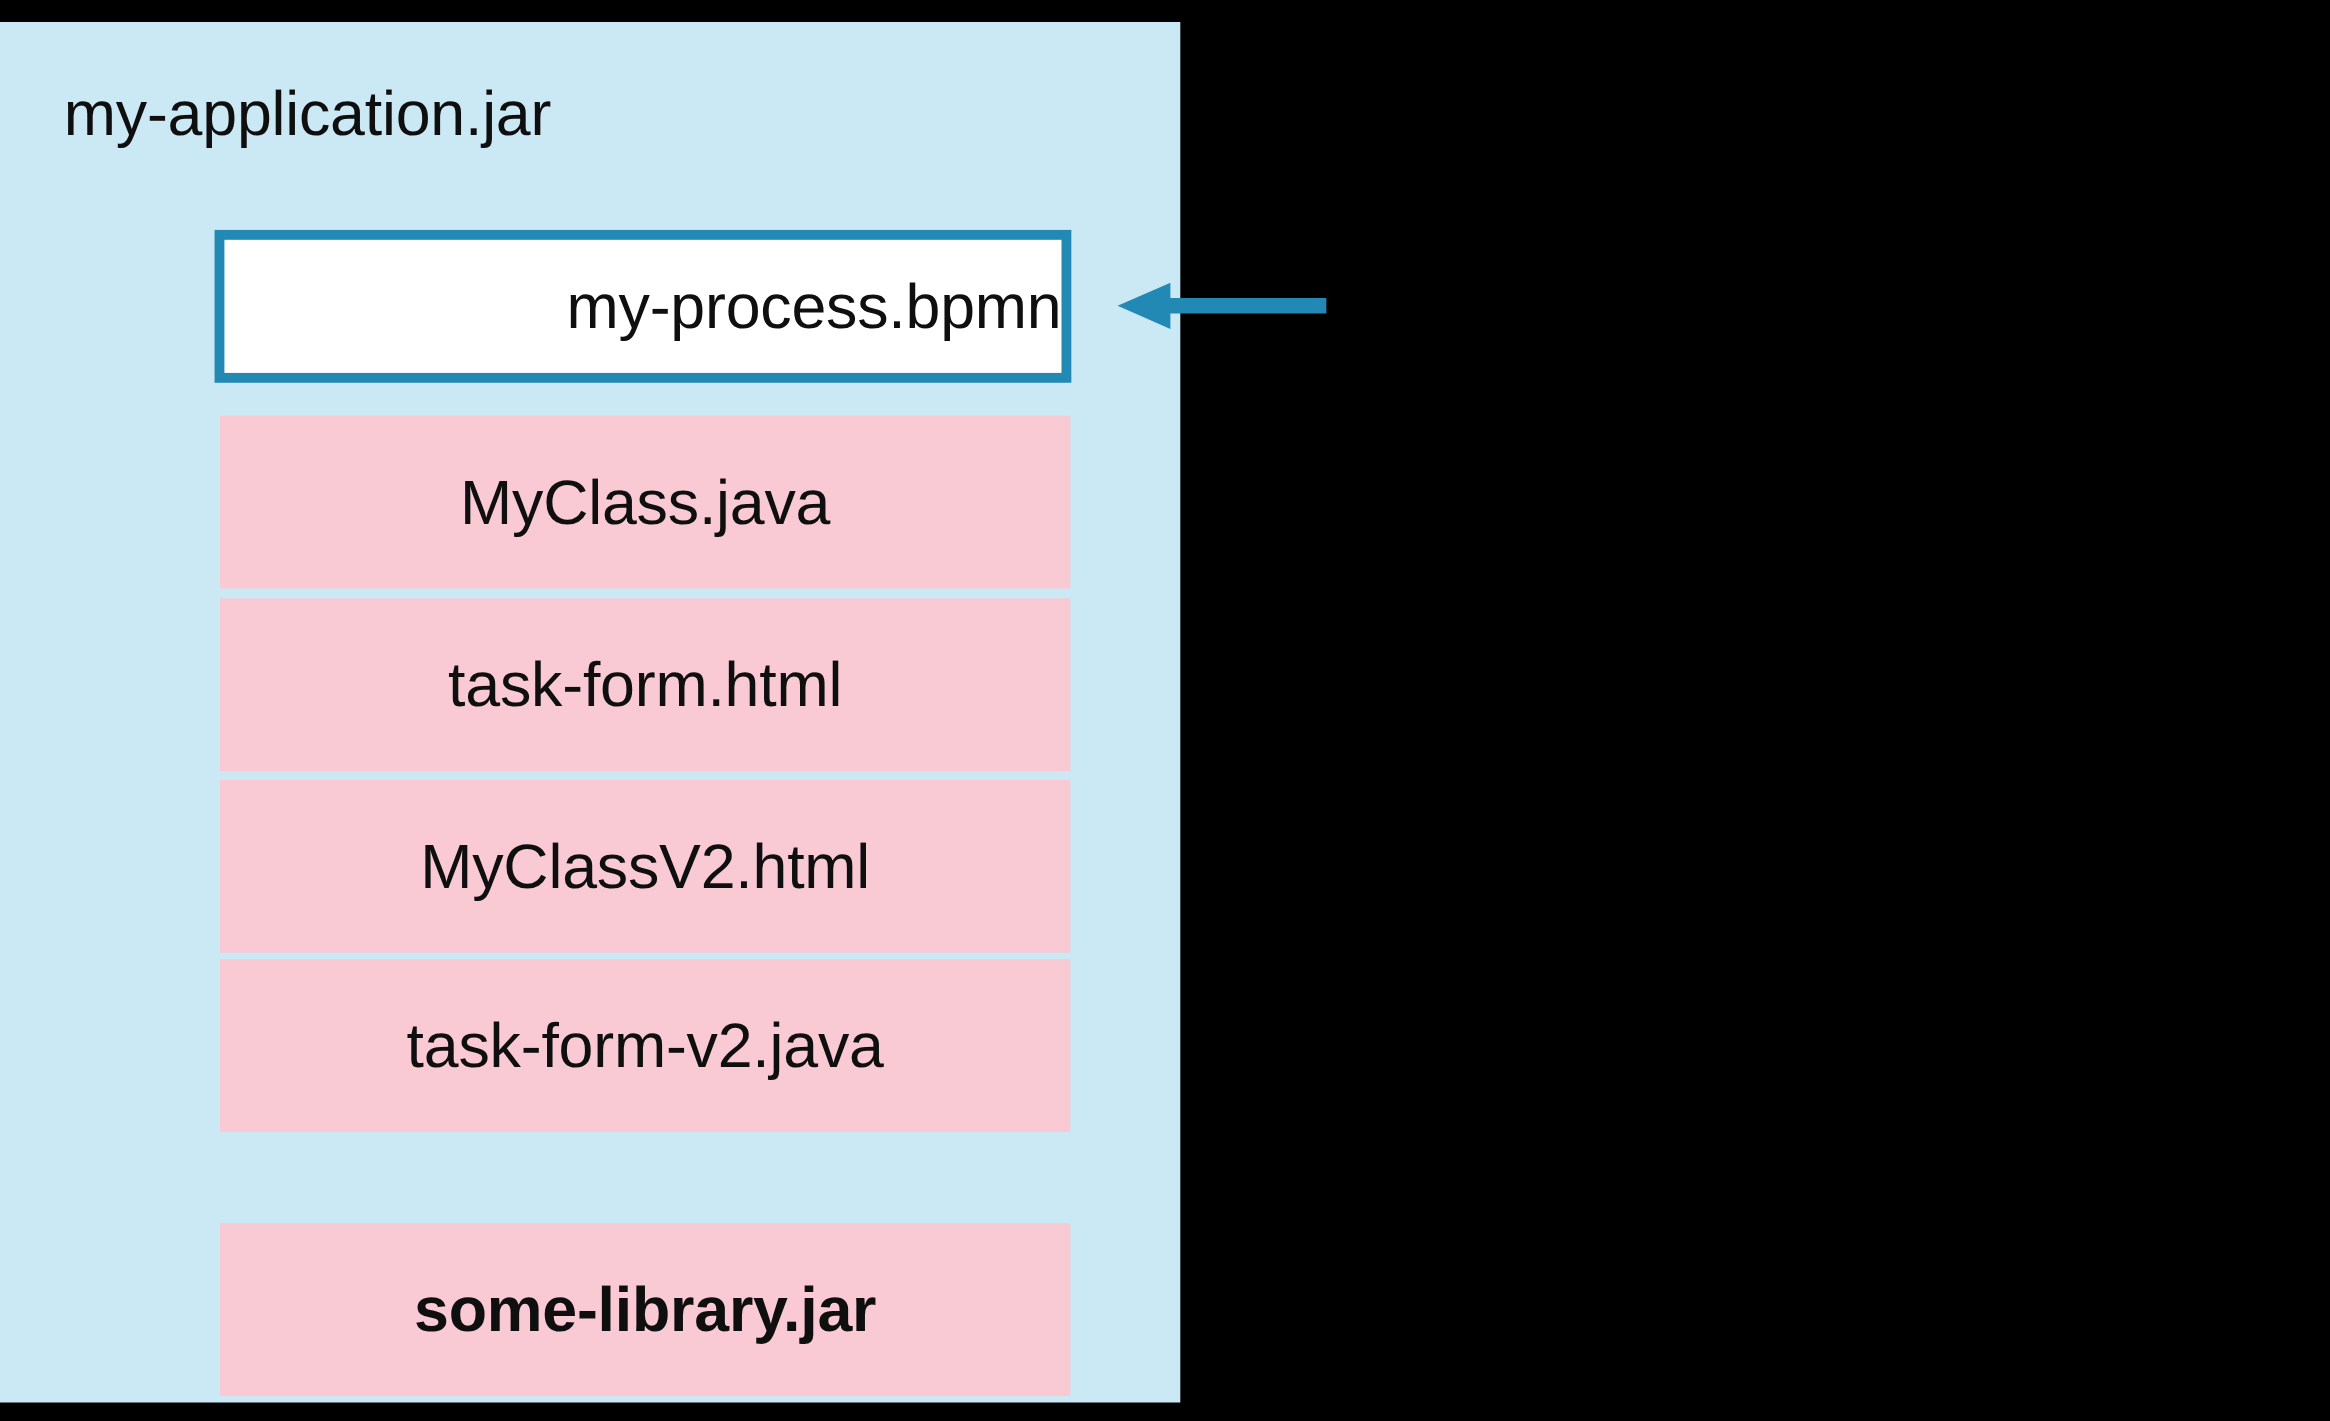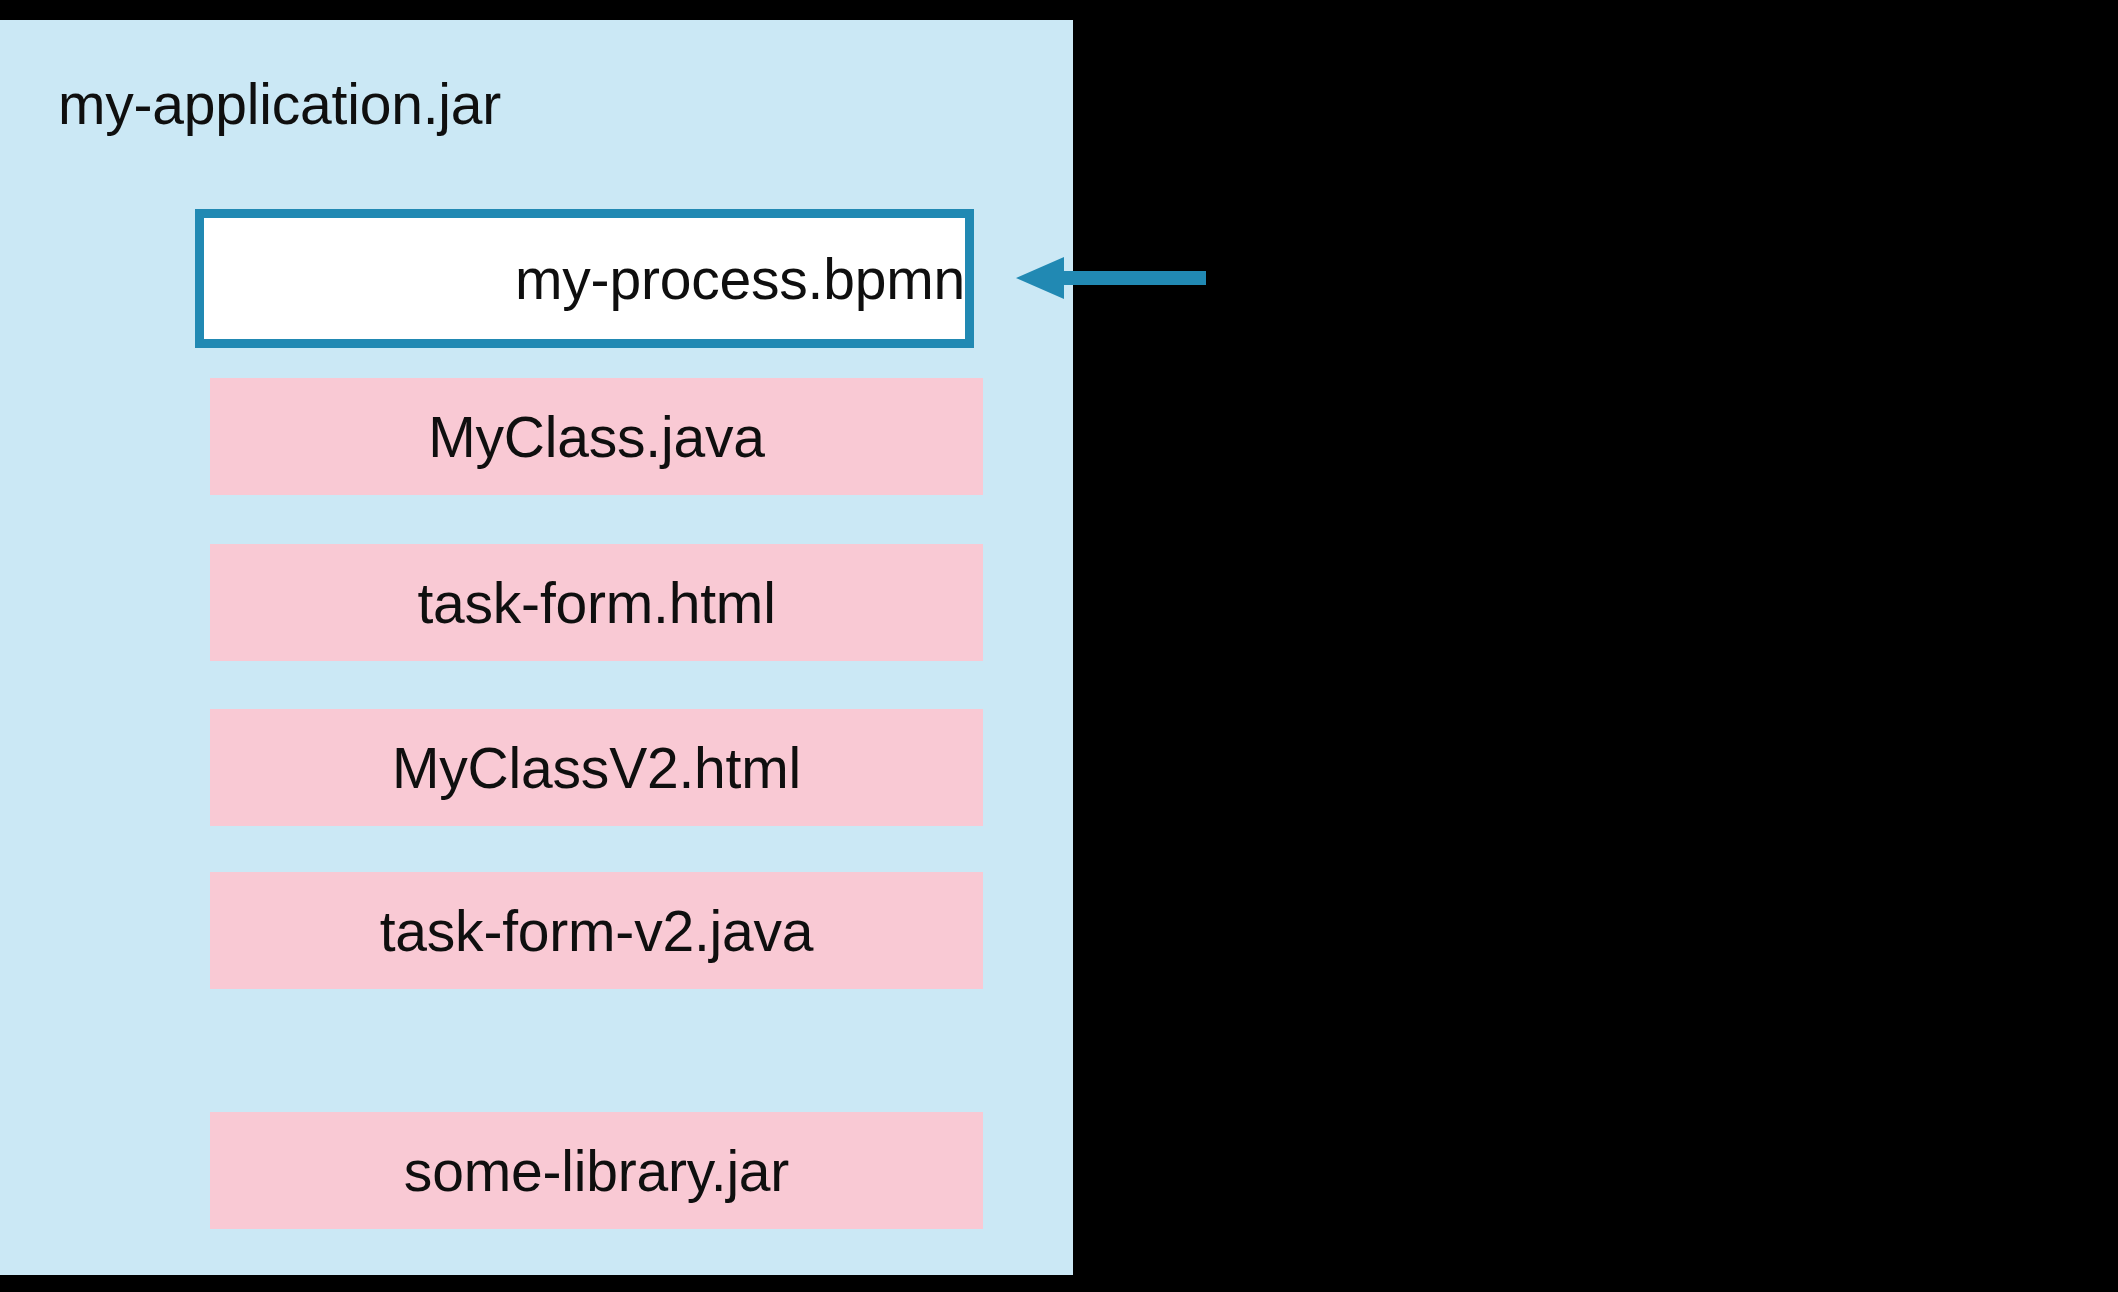--- a/index.html
+++ b/index.html
@@ -40,23 +40,23 @@
     font-size: 57px;
     line-height: 1.05;
     color: #0f0f0f;
     letter-spacing: -0.2px;
     white-space: nowrap;
   }
 
   
   .file-box {
     position: absolute;
-    left: 210px;
+    left: 200px;
     width: 773px;
-    height: 117px;
+    height: 157px;
     display: flex;
     align-items: center;
     justify-content: center;
     box-sizing: border-box;
     font-size: 57px;
     color: #0f0f0f;
     letter-spacing: -0.2px;
     white-space: nowrap;
   }
 
@@ -104,21 +104,21 @@
         </div>
         <div class="file-box resource" style="top: 524px;">
           <span><span>task-form.html</span></span>
         </div>
         <div class="file-box resource" style="top: 689px;">
           <span><span>MyClass</span><b>V2.</b><span>html</span></span>
         </div>
         <div class="file-box resource" style="top: 852px;">
           <span><span>task-form</span><b>-v2.</b><span>java</span></span>
         </div>
-        <div class="file-box resource" style="top: 1092px;">
+        <div class="file-box resource" style="top: 1092px; font-weight: bold;">
           <span><span>some-library.jar</span></span>
         </div>
       </div>
 
   </div>
 
   <div class="pointer-arrow">
     <svg width="190" height="42" viewBox="0 0 190 42" xmlns="http://www.w3.org/2000/svg">
       <polygon points="0,21 48,0 48,14 190,14 190,28 48,28 48,42" fill="#2189b3"></polygon>
     </svg>

